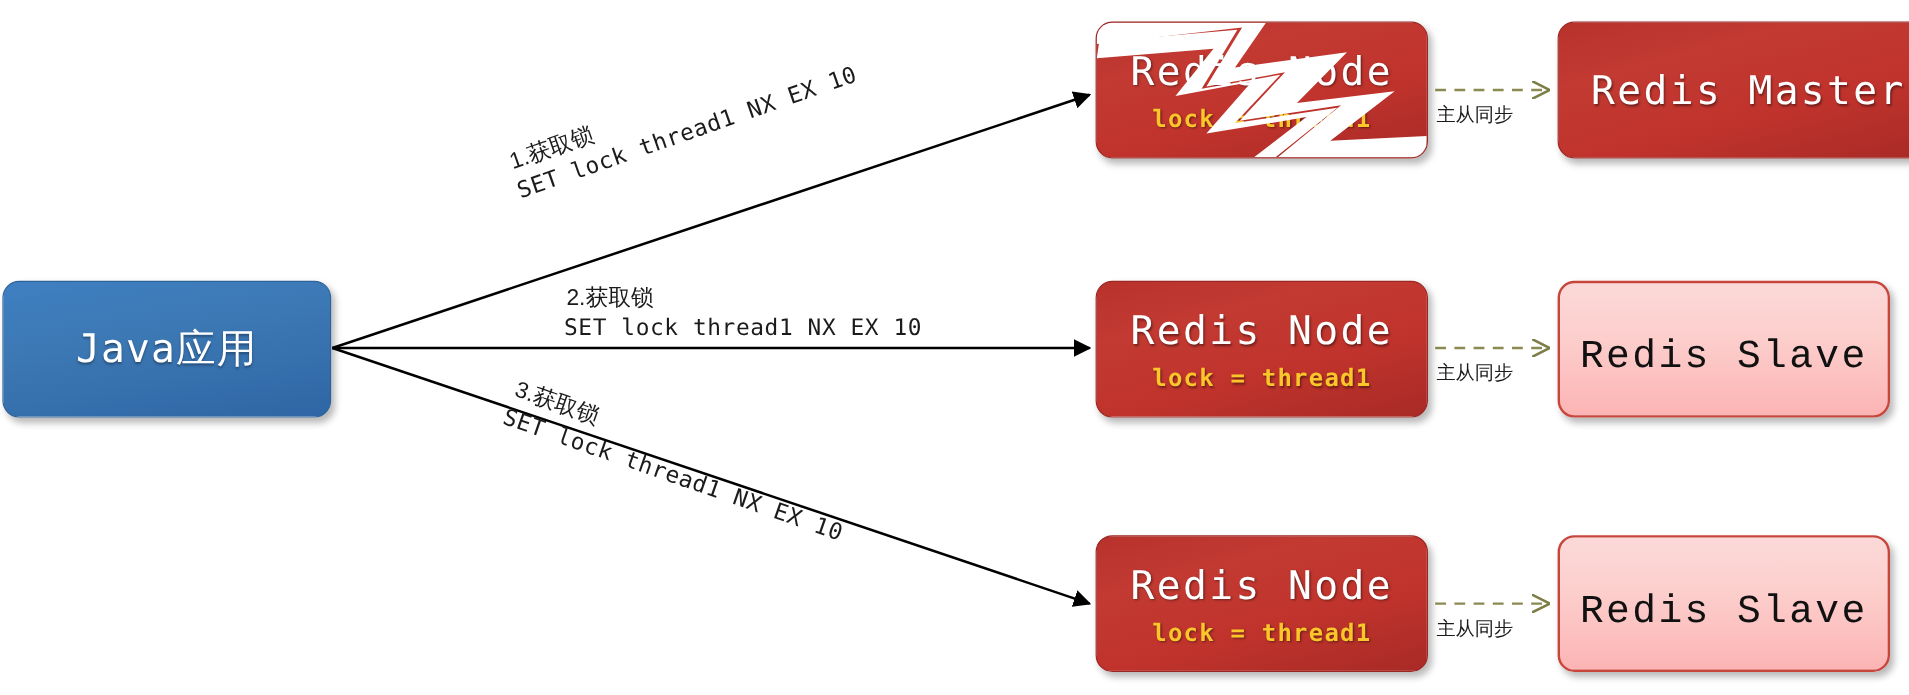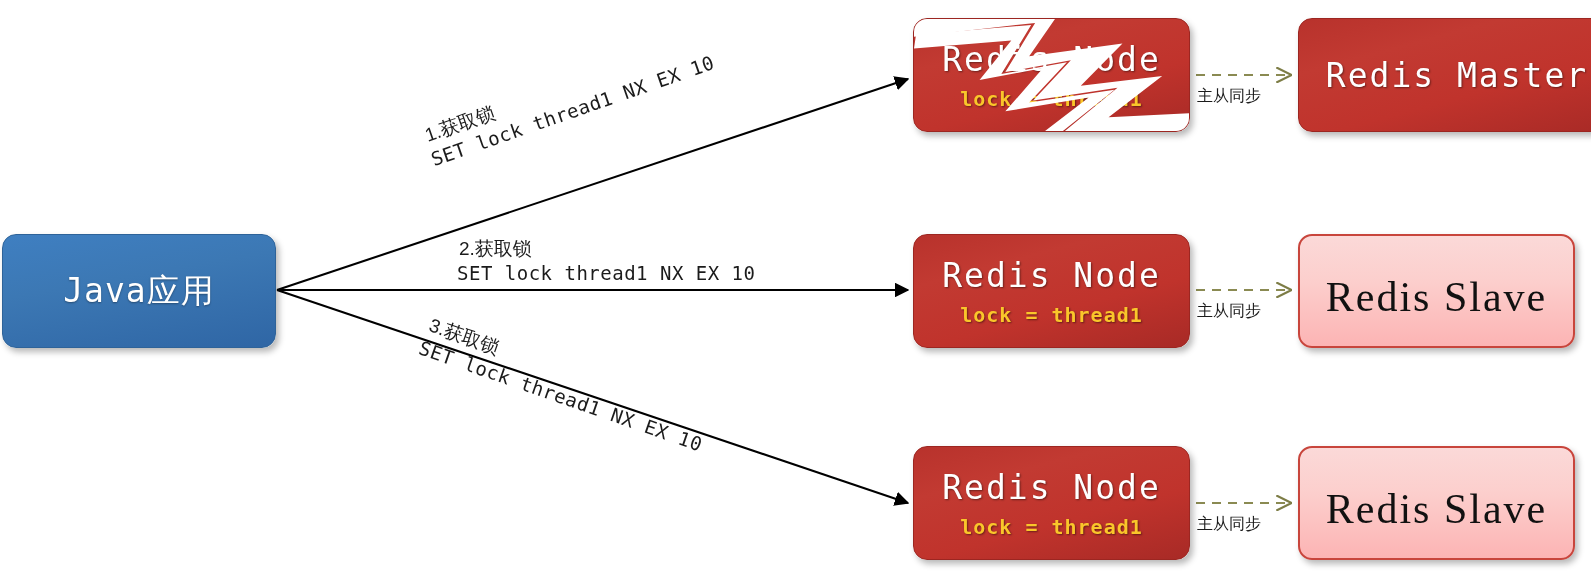--- a/index.html
+++ b/index.html
@@ -69,22 +69,22 @@
     z-index: 1;
   }
 
   
   .node.slave {
     background: linear-gradient(180deg, #fbd9d8 0%, #fccfcd 40%, #fcb4b4 100%);
     border: 2px solid #c8453c;
   }
   .node.slave .title {
     color: #111111;
-    font-family: Liberation Serif, serif;
-    font-size: 42px;
+    font-family: Liberation Mono, monospace;
+    font-size: 33px;
     letter-spacing: 2px;
     margin-top: 12px;
   }
 
   
   .bolt {
     position: absolute;
     left: 0; top: 0;
     width: 100%;
     height: 100%;
@@ -190,21 +190,21 @@
 
   <div class="node slave" style="left:1298px; top:446px; width:277px; height:114px;">
     <div class="title">Redis Slave</div>
   </div>
 
   <div class="edge-label rot-up" style="left:436px; top:122px;">
     <div class="step">1.获取锁</div>
     <div class="cmd">SET lock thread1 NX EX 10</div>
   </div>
 
-  <div class="edge-label" style="left:457px; top:236px;">
+  <div class="edge-label" style="left:470px; top:236px;">
     <div class="step">2.获取锁</div>
     <div class="cmd">SET lock thread1 NX EX 10</div>
   </div>
 
   <div class="edge-label rot-dn" style="left:432px; top:312px;">
     <div class="step">3.获取锁</div>
     <div class="cmd">SET lock thread1 NX EX 10</div>
   </div>
 
   <div class="sync-label" style="left:1197px; top:86px;">主从同步</div>

